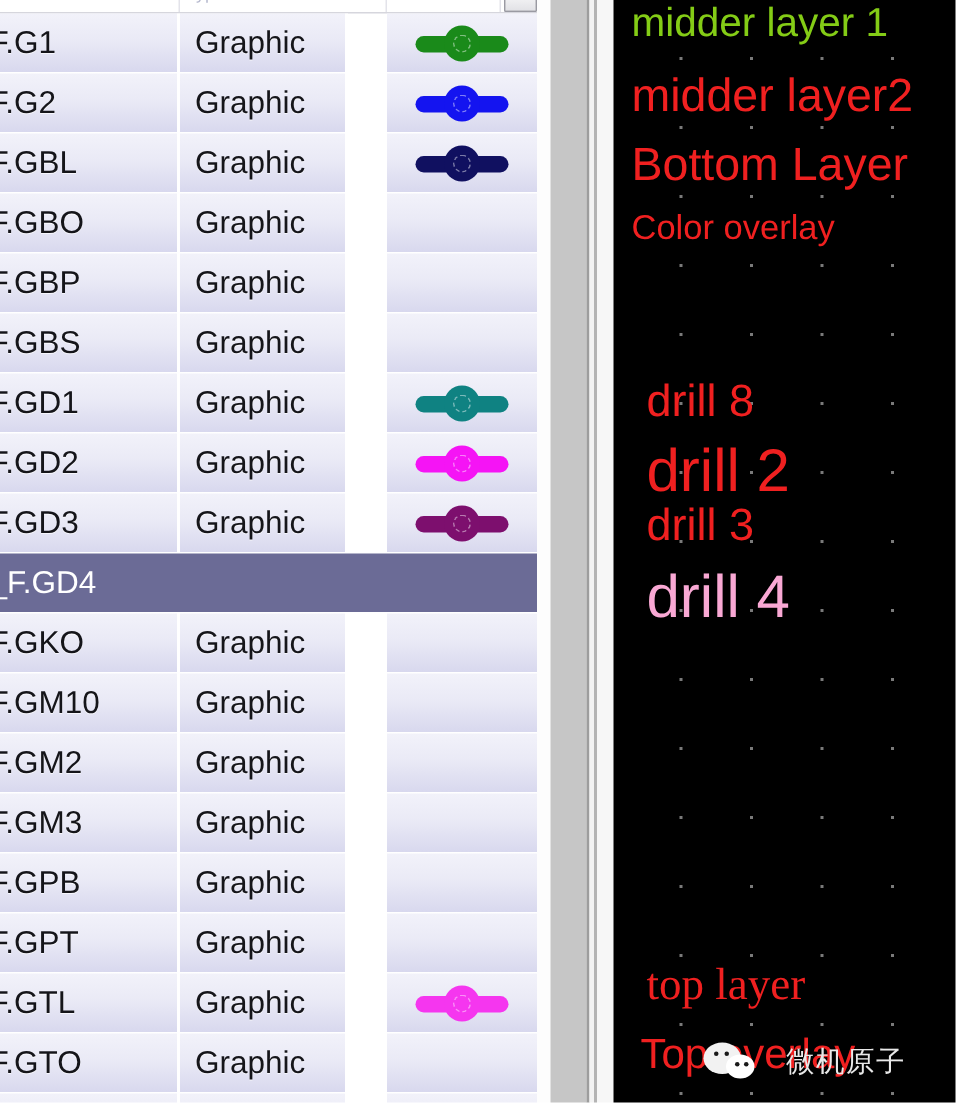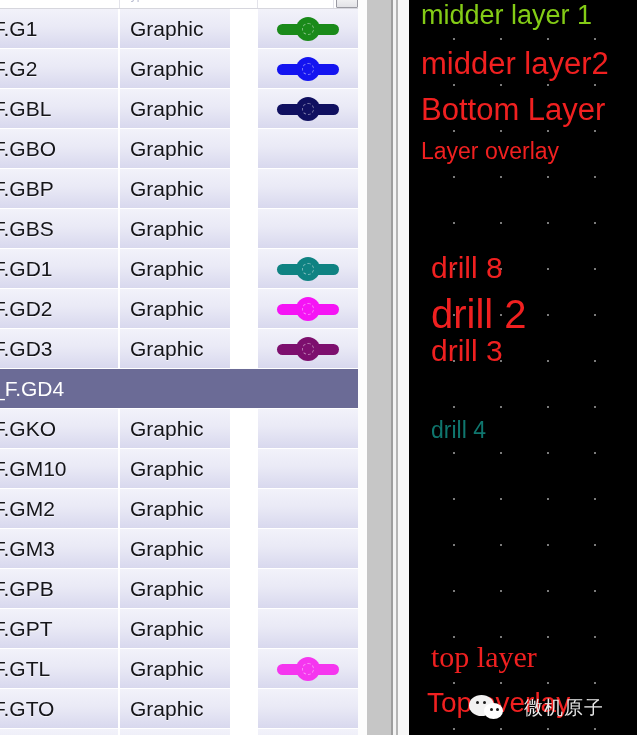--- a/index.html
+++ b/index.html
@@ -422,25 +422,25 @@
         <span class="dot" style="left: 185px; top: 682px; background: rgb(122, 122, 122);"></span>
         <span class="dot" style="left: 44px; top: 728px; background: rgb(122, 122, 122);"></span>
         <span class="dot" style="left: 91px; top: 728px; background: rgb(122, 122, 122);"></span>
         <span class="dot" style="left: 138px; top: 728px; background: rgb(122, 122, 122);"></span>
         <span class="dot" style="left: 185px; top: 728px; background: rgb(122, 122, 122);"></span>
       </div>
     <div id="labels">
         <div class="lbl" style="left: 12px; top: 2px; font-size: 27px; color: #84cc16;">midder layer 1</div>
         <div class="lbl" style="left: 12px; top: 48px; font-size: 31px; color: rgb(240, 32, 32);">midder layer2</div>
         <div class="lbl" style="left: 12px; top: 94px; font-size: 31px; color: rgb(240, 32, 32);">Bottom Layer</div>
-        <div class="lbl" style="left: 12px; top: 140px; font-size: 23px; color: rgb(240, 32, 32);">Layer overlay</div>
+        <div class="lbl" style="left: 12px; top: 140px; font-size: 23px; color: rgb(240, 32, 32);">Color overlay</div>
         <div class="lbl" style="left: 22px; top: 253px; font-size: 30px; color: rgb(240, 32, 32);">drill 8</div>
         <div class="lbl" style="left: 22px; top: 294px; font-size: 40px; color: rgb(240, 32, 32);">drill 2</div>
         <div class="lbl" style="left: 22px; top: 336px; font-size: 30px; color: rgb(240, 32, 32);">drill 3</div>
-        <div class="lbl" style="left: 22px; top: 378px; font-size: 23px; color: #0f766e; margin-top: 41px;">drill 4</div>
+        <div class="lbl" style="left: 22px; top: 378px; font-size: 40px; color: #f9a8d4;">drill 4</div>
         <div class="lbl" style="left: 22px; top: 642px; font-size: 30px; color: rgb(240, 32, 32); font-family: Liberation Serif, serif;">top layer</div>
         <div class="lbl" style="left: 18px; top: 689px; font-size: 28px; color: rgb(240, 32, 32);">Top overlay</div>
       </div>
 
     <div id="watermark">
       <span class="wx">
         <span class="b1"></span>
           <span class="b2"></span>
         <span class="e e1"></span>
           <span class="e e2"></span>

